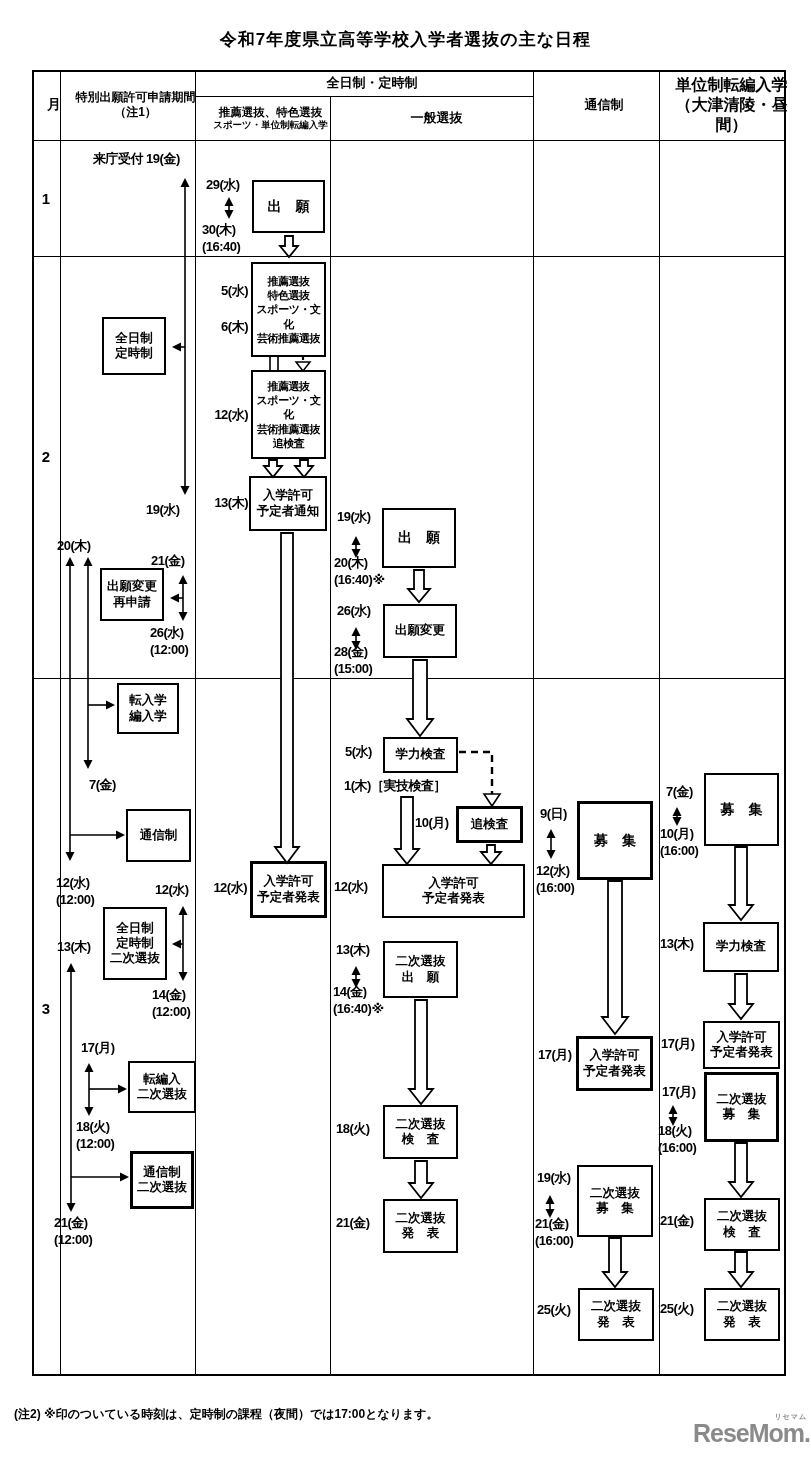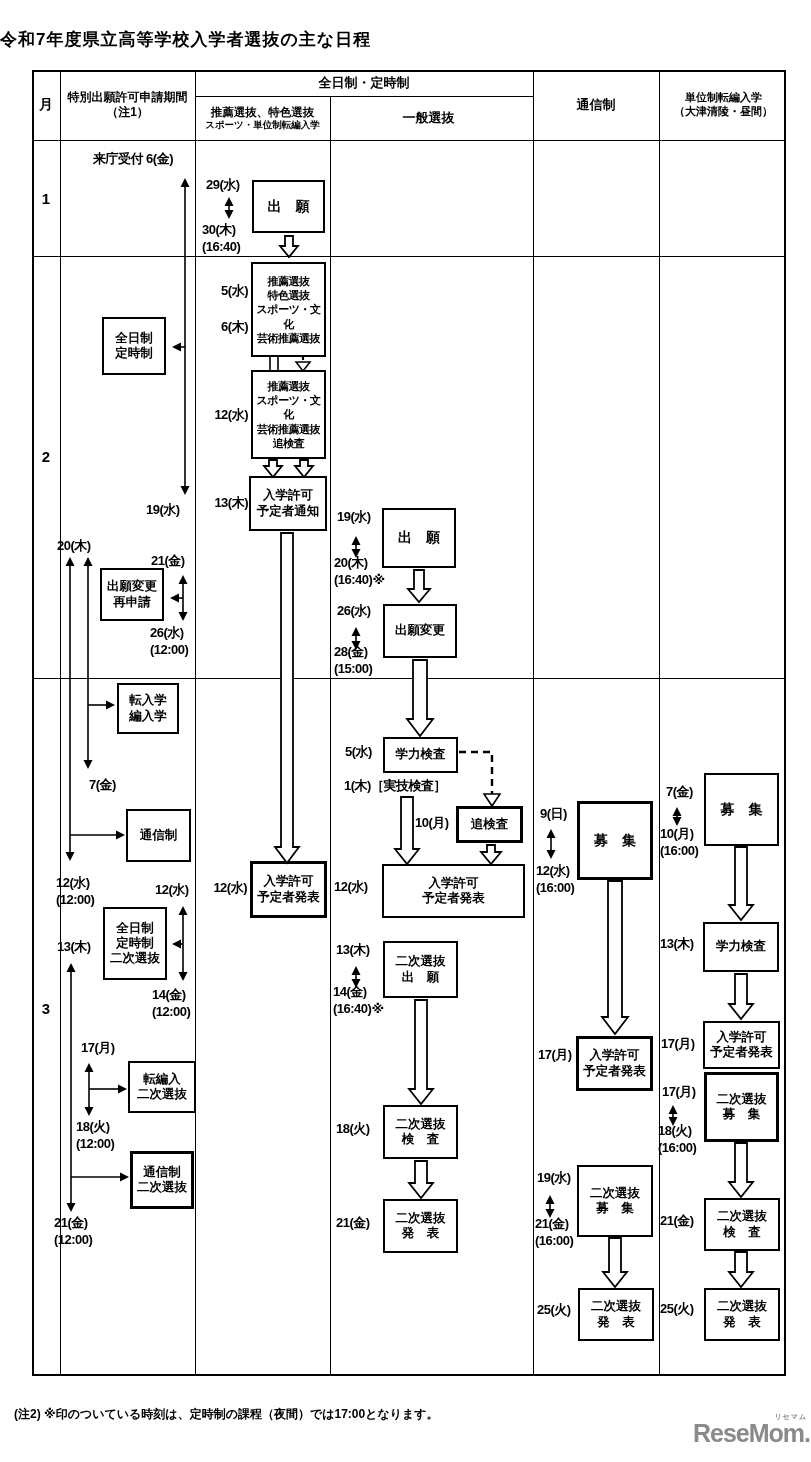--- a/index.html
+++ b/index.html
@@ -1,25 +1,25 @@
 <!DOCTYPE html>
 <html><head>
 <meta charset="utf-8">
 <style>
   html,body{margin:0;padding:0;background:#fff;}
   .page{position:relative;width:811px;height:1462px;background:#fff;overflow:hidden;
         font-family:"Liberation Sans","DejaVu Sans",sans-serif;color:#000;}
-  .title{position:absolute;left:0;top:28px;width:811px;
+  .title{position:absolute;left:0;top:28px;width:811px;text-align:center;
          font-size:17px;font-weight:bold;letter-spacing:1px;}
   .frame{position:absolute;left:32px;top:70px;width:754px;height:1306px;
          border:2px solid #000;box-sizing:border-box;}
   .vl{position:absolute;width:0;border-left:1.5px solid #000;}
   .hl{position:absolute;height:0;border-top:1.5px solid #000;}
   .hcell{position:absolute;display:flex;flex-direction:column;align-items:center;justify-content:center;
-         text-align:center;font-weight:bold;white-space:pre-line;line-height:1.25;}
+         text-align:center;font-weight:bold;white-space:pre-line;line-height:1.25;padding-left:8px;}
   .mnum{position:absolute;left:32px;width:28px;text-align:center;font-size:15px;font-weight:bold;}
   .lbl{position:absolute;font-size:13px;font-weight:bold;line-height:1.28;
        white-space:pre-line;letter-spacing:-0.5px;}
   .lbl.r{text-align:right;}
   .box{position:absolute;border:2px solid #000;background:#fff;box-sizing:border-box;
        display:flex;align-items:center;justify-content:center;text-align:center;
        font-size:12.5px;font-weight:bold;line-height:1.22;white-space:pre-line;}
   .box.b3{border-width:3px;}
   .box.big{font-size:14px;}
   .box.sm{font-size:11px;letter-spacing:-0.5px;line-height:1.3;}
@@ -51,28 +51,28 @@
   <div class="hcell" style="left:32px;top:70px;width:28px;height:70px;font-size:14px">月</div>
   <div class="hcell" style="left:60px;top:70px;width:135px;height:70px;font-size:12px">特別出願許可申請期間
 （注1）</div>
   <div class="hcell" style="left:195px;top:70px;width:338px;height:26px;font-size:13px">全日制・定時制</div>
   <div class="hcell" style="left:195px;top:96px;width:135px;height:44px">
     <span style="font-size:11.5px">推薦選抜、特色選抜</span>
     <span style="font-size:9.5px">スポーツ・単位制転編入学</span>
   </div>
   <div class="hcell" style="left:327px;top:96px;width:203px;height:44px;font-size:13px">一般選抜</div>
   <div class="hcell" style="left:533px;top:70px;width:126px;height:70px;font-size:13px">通信制</div>
-  <div class="hcell" style="left:659px;top:70px;width:129px;height:70px;font-size:11px">単位制転編入学
+  <div class="hcell" style="left:659px;top:70px;width:129px;height:70px;font-size:16px">単位制転編入学
 （大津清陵・昼間）</div>
 
   <div class="mnum" style="top:190px">1</div>
   <div class="mnum" style="top:448px">2</div>
   <div class="mnum" style="top:1000px">3</div>
 
-  <div class="lbl" style="left:93px;top:151px">来庁受付 6(金)</div>
+  <div class="lbl" style="left:93px;top:151px">来庁受付 19(金)</div>
   <div class="lbl" style="left:146px;top:502px">19(水)</div>
   <div class="lbl" style="left:57px;top:538px">20(木)</div>
   <div class="lbl" style="left:151px;top:553px">21(金)</div>
   <div class="lbl" style="left:150px;top:625px">26(水)
 (12:00)</div>
   <div class="lbl" style="left:89px;top:777px">7(金)</div>
   <div class="lbl" style="left:56px;top:875px">12(水)
 (12:00)</div>
   <div class="lbl" style="left:155px;top:882px">12(水)</div>
   <div class="lbl" style="left:57px;top:939px">13(木)</div>

